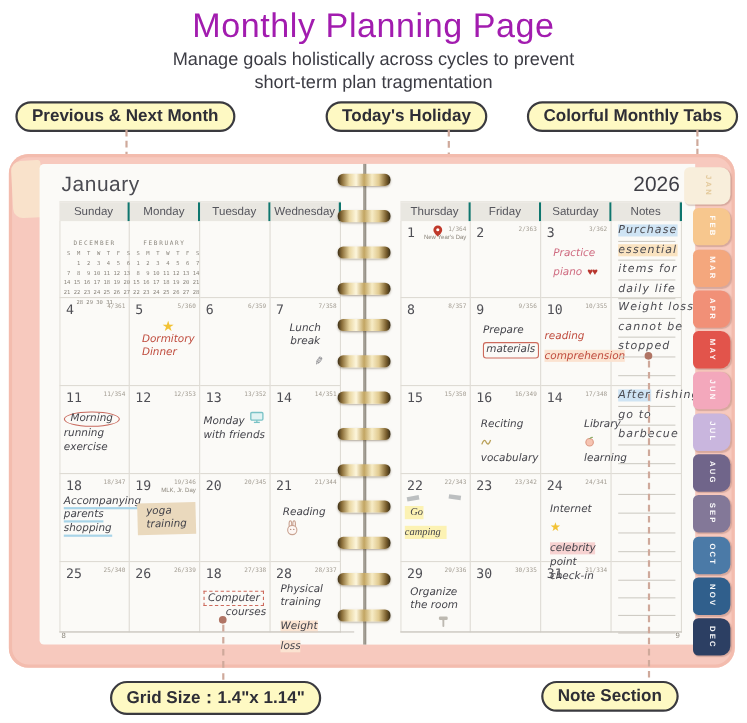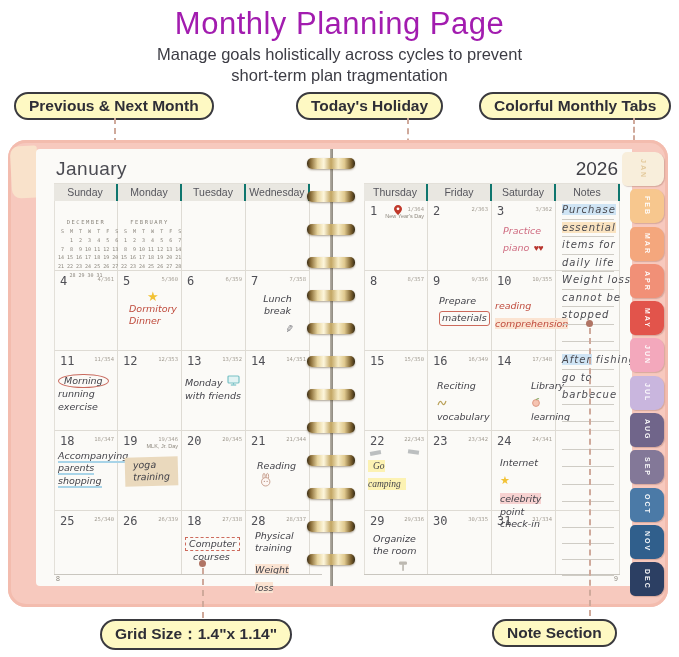--- a/index.html
+++ b/index.html
@@ -239,21 +239,21 @@
       </div>
       <div class="cell">
         <span class="dn">26</span>
         <span class="doy">26/339</span>
       </div>
       <div class="cell">
         <span class="dn">18</span>
         <span class="doy">27/338</span>
         <div class="body" style="margin-top:20px;">
           <span class="hand ink-red box-red-dashed" style="color:#43434a;">Computer</span>
-          <div class="hand" style="margin-left:8px;">courses</div>
+          <div class="hand" style="margin-left:8px;text-align:right;">courses</div>
         </div>
       </div>
       <div class="cell">
         <span class="dn">28</span>
         <span class="doy">28/337</span>
         <div class="body" style="margin-left:6px;">
           <div class="hand">Physical</div>
           <div class="hand">training</div>
           <div style="margin-top:4px;"><span class="hand hl-peach">Weight loss</span></div>
         </div>

